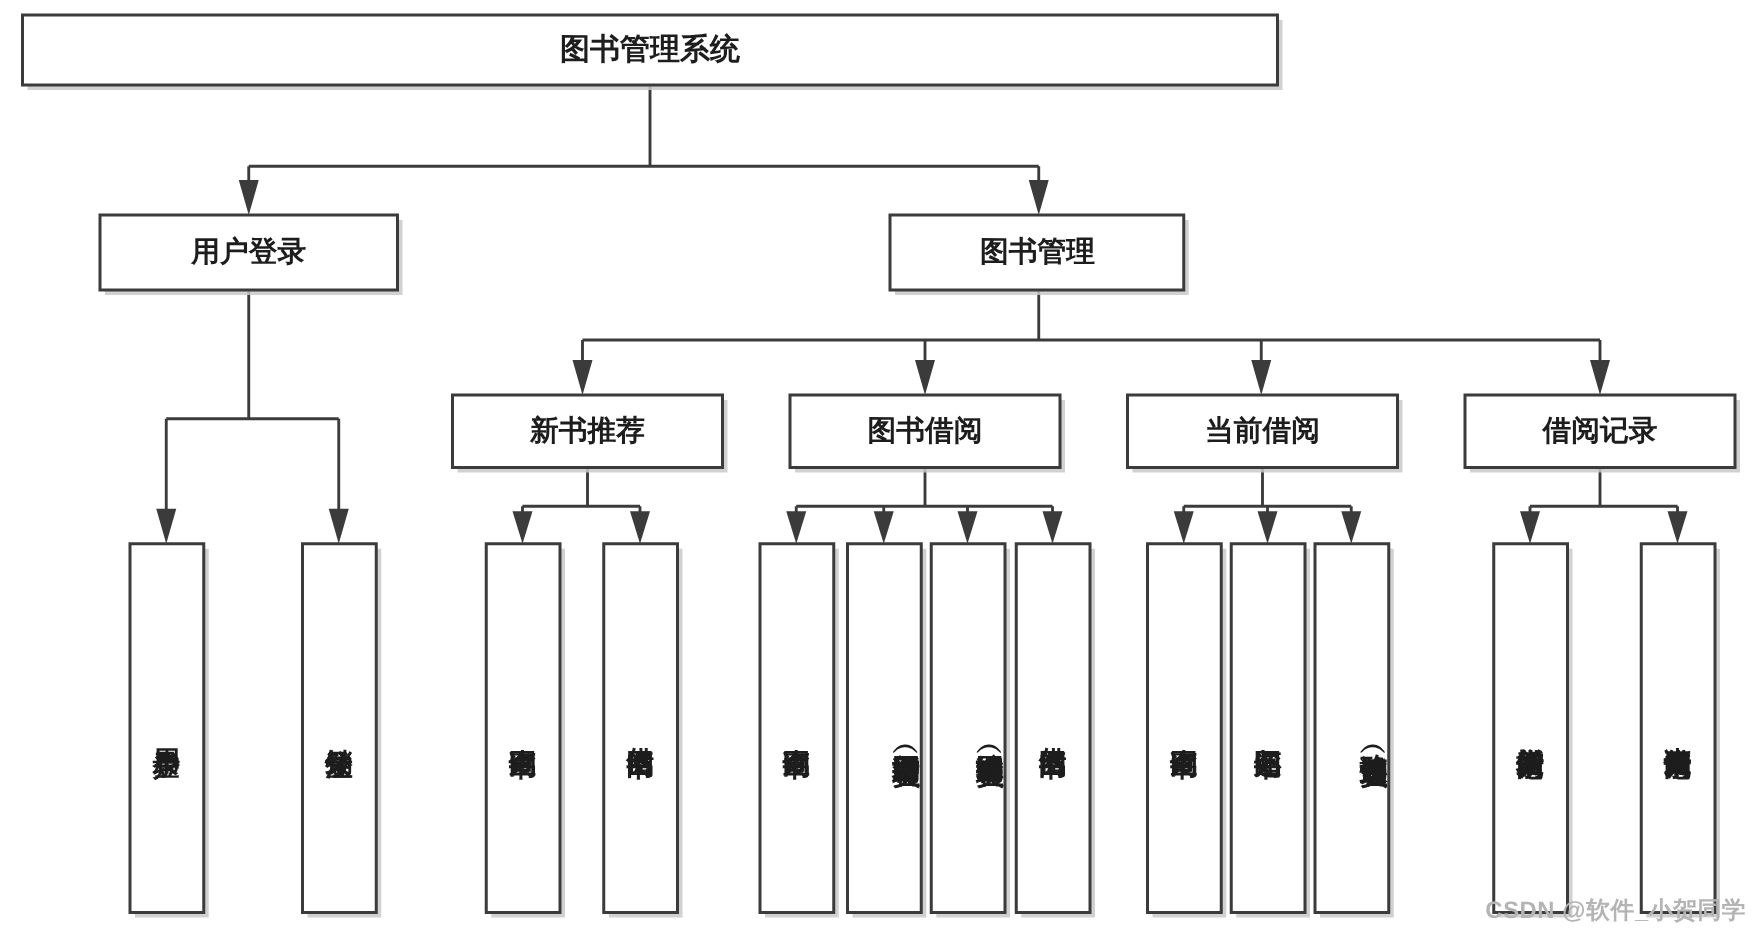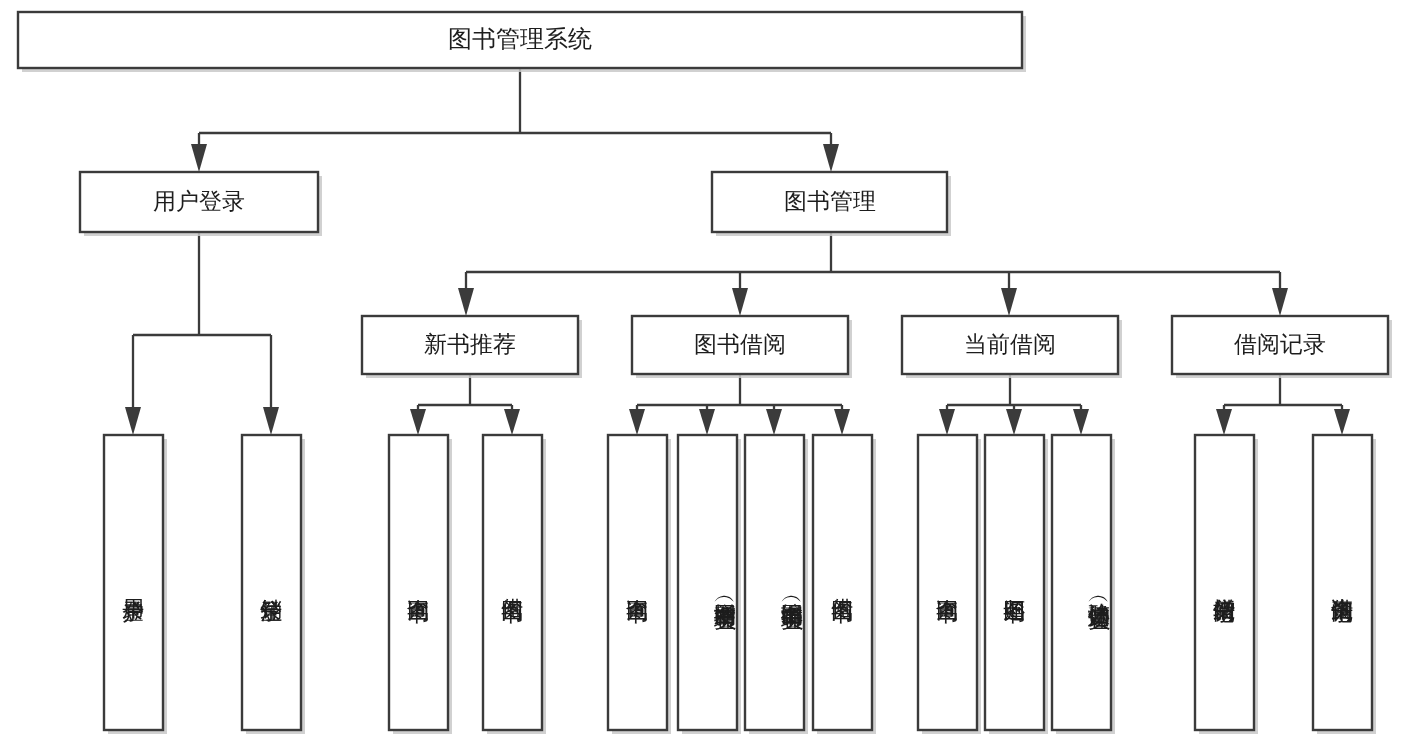--- a/index.html
+++ b/index.html
@@ -12,20 +12,21 @@
     width: 1405px;
     height: 747px;
     font-family: "Liberation Sans", "DejaVu Sans", sans-serif;
     overflow: hidden;
   }
   #diagram-root {
     position: relative;
     width: 1405px;
     height: 747px;
     background: #ffffff;
+    font-weight: bold;
   }
   svg#flowchart {
     display: block;
     width: 1405px;
     height: 747px;
   }
   .node-rect {
     fill: #ffffff;
     stroke: #3b3b3b;
     stroke-width: 2.4;
@@ -266,13 +267,14 @@
   <div class="vlabel" style="left:745px; top:435px; width:59px; height:295px; align-items:flex-start; padding-top:14px; box-sizing:border-box;">编辑图书（管理员）</div>
   <div class="vlabel" style="left:813px; top:435px; width:59px; height:295px;">借阅图书</div>
 
   <div class="vlabel" style="left:918px; top:435px; width:59px; height:295px;">查询图书</div>
   <div class="vlabel" style="left:985px; top:435px; width:59px; height:295px;">归还图书</div>
   <div class="vlabel" style="left:1052px; top:435px; width:59px; height:295px; align-items:flex-start; padding-top:14px; box-sizing:border-box;">确认归还（管理员）</div>
 
   <div class="vlabel" style="left:1195px; top:435px; width:59px; height:295px;">新增借阅记录</div>
   <div class="vlabel" style="left:1313px; top:435px; width:59px; height:295px;">查询借阅记录</div>
 
+  <div class="watermark">CSDN @软件_小贺同学</div>
 </div>
 
 </body></html>

